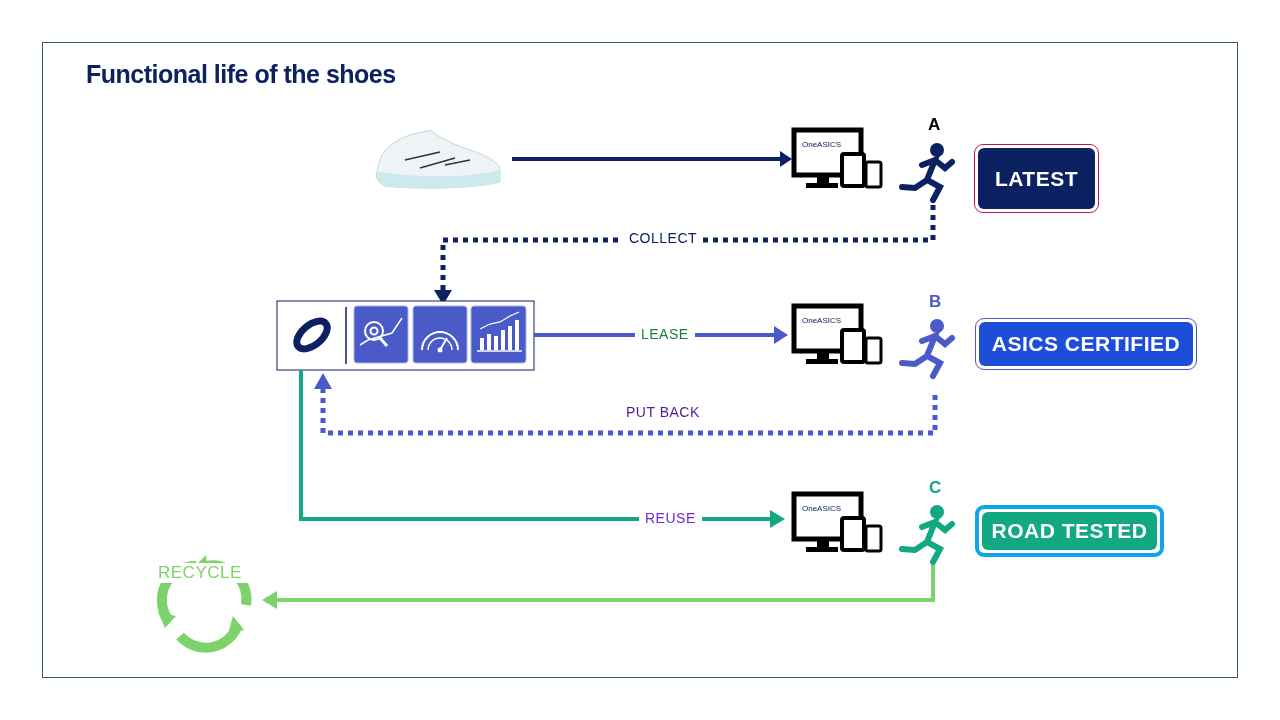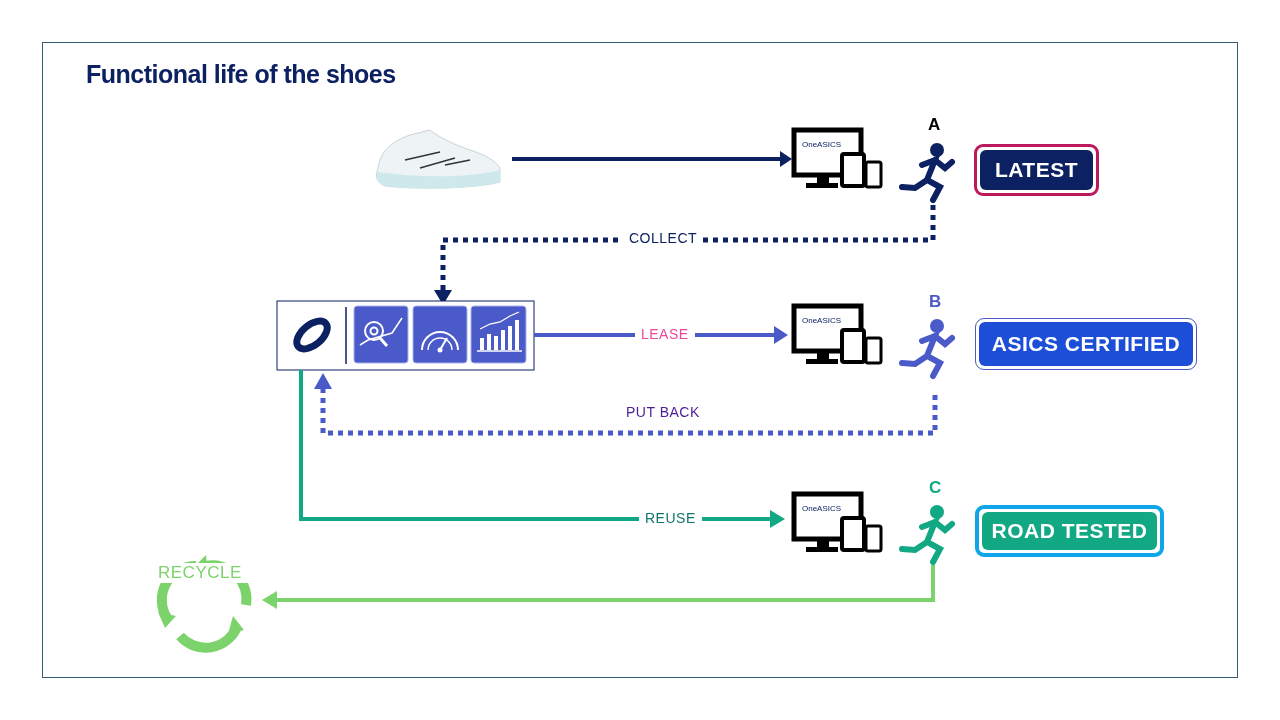--- a/index.html
+++ b/index.html
@@ -123,30 +123,30 @@
     <circle cx="937" cy="326" r="7" stroke="none"></circle>
     <path d="M922,341 L935,336 L927,356 L940,363 L933,376 M927,356 L915,364 L902,363 M935,336 L945,344 L952,338" fill="none"></path>
   </g>
   <g fill="#12a884" stroke="#12a884" stroke-width="6" stroke-linecap="round">
     <circle cx="937" cy="512" r="7" stroke="none"></circle>
     <path d="M922,527 L935,522 L927,542 L940,549 L933,562 M927,542 L915,550 L902,549 M935,522 L945,530 L952,524" fill="none"></path>
   </g>
 </svg>
 
 <div class="lbl" style="left:623px;top:230px;color:#0b2161;">COLLECT</div>
-<div class="lbl" style="left:635px;top:326px;color:#ec4899;">LEASE</div>
+<div class="lbl" style="left:635px;top:326px;color:#15803d;">LEASE</div>
 <div class="lbl" style="left:620px;top:404px;color:#4c1d95;">PUT BACK</div>
-<div class="lbl" style="left:639px;top:510px;color:#0f766e;">REUSE</div>
+<div class="lbl" style="left:639px;top:510px;color:#6d28d9;">REUSE</div>
 <div class="lbl" style="left:152px;top:522px;color:#7dd36b;font-size:17px;margin-top:41px;">RECYCLE</div>
 
 <div class="letter" style="left:928px;top:115px;color:#000;">A</div>
 <div class="letter" style="left:929px;top:292px;color:#4a5ac9;">B</div>
 <div class="letter" style="left:929px;top:478px;color:#12a884;">C</div>
 
-<div class="badge" style="left:974px;top:144px;width:125px;height:52px;border:3px solid #be185d;">
+<div class="badge" style="left:974px;top:144px;width:125px;height:69px;border:1px solid #be185d;">
   <div class="inner" style="background:#0b2161;">LATEST</div>
 </div>
 <div class="badge" style="left:975px;top:318px;width:222px;height:52px;border:1px solid #4a5ac9;">
   <div class="inner" style="background:#1d4ed8;">ASICS CERTIFIED</div>
 </div>
 <div class="badge" style="left:975px;top:505px;width:189px;height:52px;border:4px solid #0ea5e9;">
   <div class="inner" style="background:#12a884;">ROAD TESTED</div>
 </div>
 
 </body></html>

